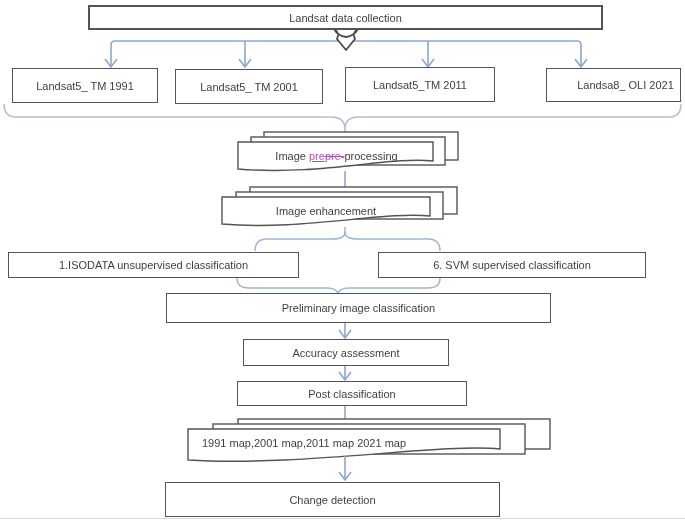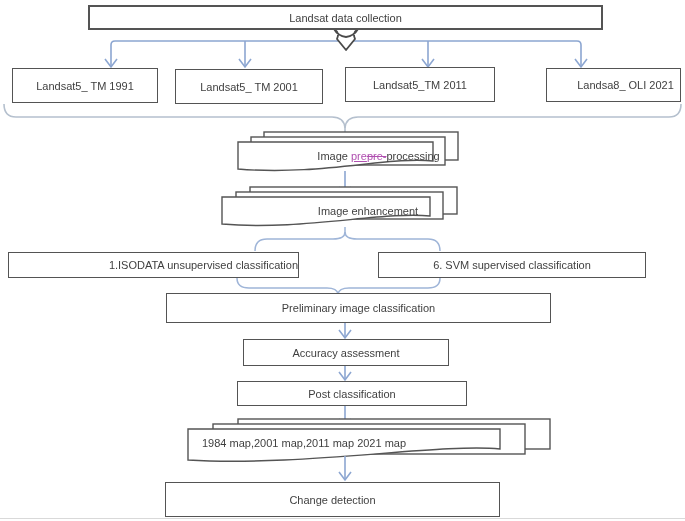--- a/index.html
+++ b/index.html
@@ -8,24 +8,24 @@
     font-family:"Liberation Sans","DejaVu Sans",sans-serif;
     color:#3f3f3f;overflow:hidden;
   }
   #connectors{position:absolute;left:0;top:0;z-index:1;}
   .box{
     position:absolute;z-index:2;background:#ffffff;border:1.5px solid #545454;
     display:flex;align-items:center;justify-content:center;
     font-size:11px;color:#3f3f3f;box-sizing:border-box;white-space:nowrap;
   }
   .box.thick{border-width:2px;}
-  .box.left-text{justify-content:flex-end;}
+  .box.left-text{justify-content:center;}
   .doc-label{
     position:absolute;z-index:3;font-size:11px;color:#3f3f3f;
-    display:flex;align-items:center;justify-content:center;white-space:nowrap;padding-left:42px;
+    display:flex;align-items:center;justify-content:center;white-space:nowrap;
   }
   .doc-label.left-text{justify-content:flex-start;padding-left:14px;}
   .ins{color:#b050b0;text-decoration:underline;}
   .del{color:#b050b0;text-decoration:line-through;}
   .bottom-rule{
     position:absolute;left:0;top:518px;width:685px;height:0;
     border-top:1.5px solid #d9d9d9;z-index:1;
   }
 </style>
 </head>
@@ -144,21 +144,21 @@
 
   <div class="box" style="left:243px;top:339px;width:206px;height:27px;">
     <span>Accuracy assessment</span>
   </div>
 
   <div class="box" style="left:237px;top:381px;width:230px;height:25px;">
     <span>Post classification</span>
   </div>
 
   <div class="doc-label left-text" style="left:188px;top:431px;width:300px;height:24px;">
-    <span>1984 map,2001 map,2011 map 2021 map</span>
+    <span>1991 map,2001 map,2011 map 2021 map</span>
   </div>
 
   <div class="box" style="left:165px;top:482px;width:335px;height:35px;">
     <span>Change detection</span>
   </div>
 
   <div class="bottom-rule"></div>
 </div>
 
 </body></html>

